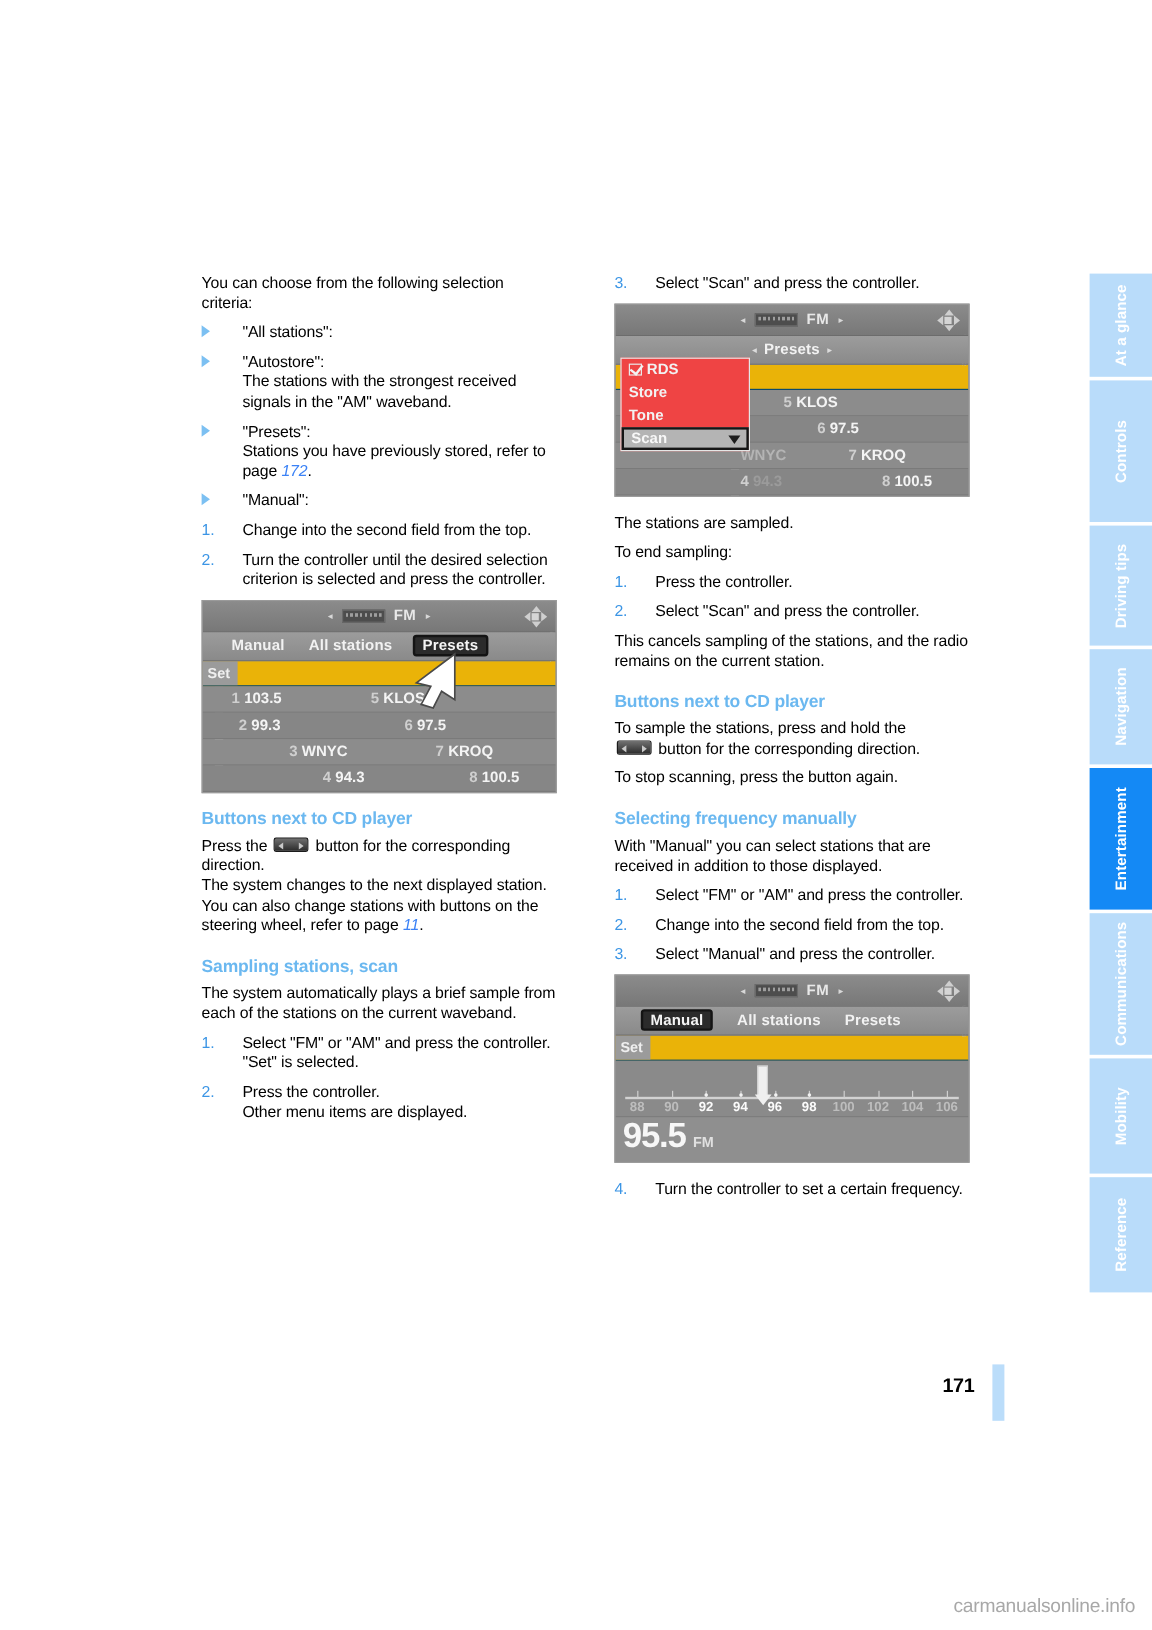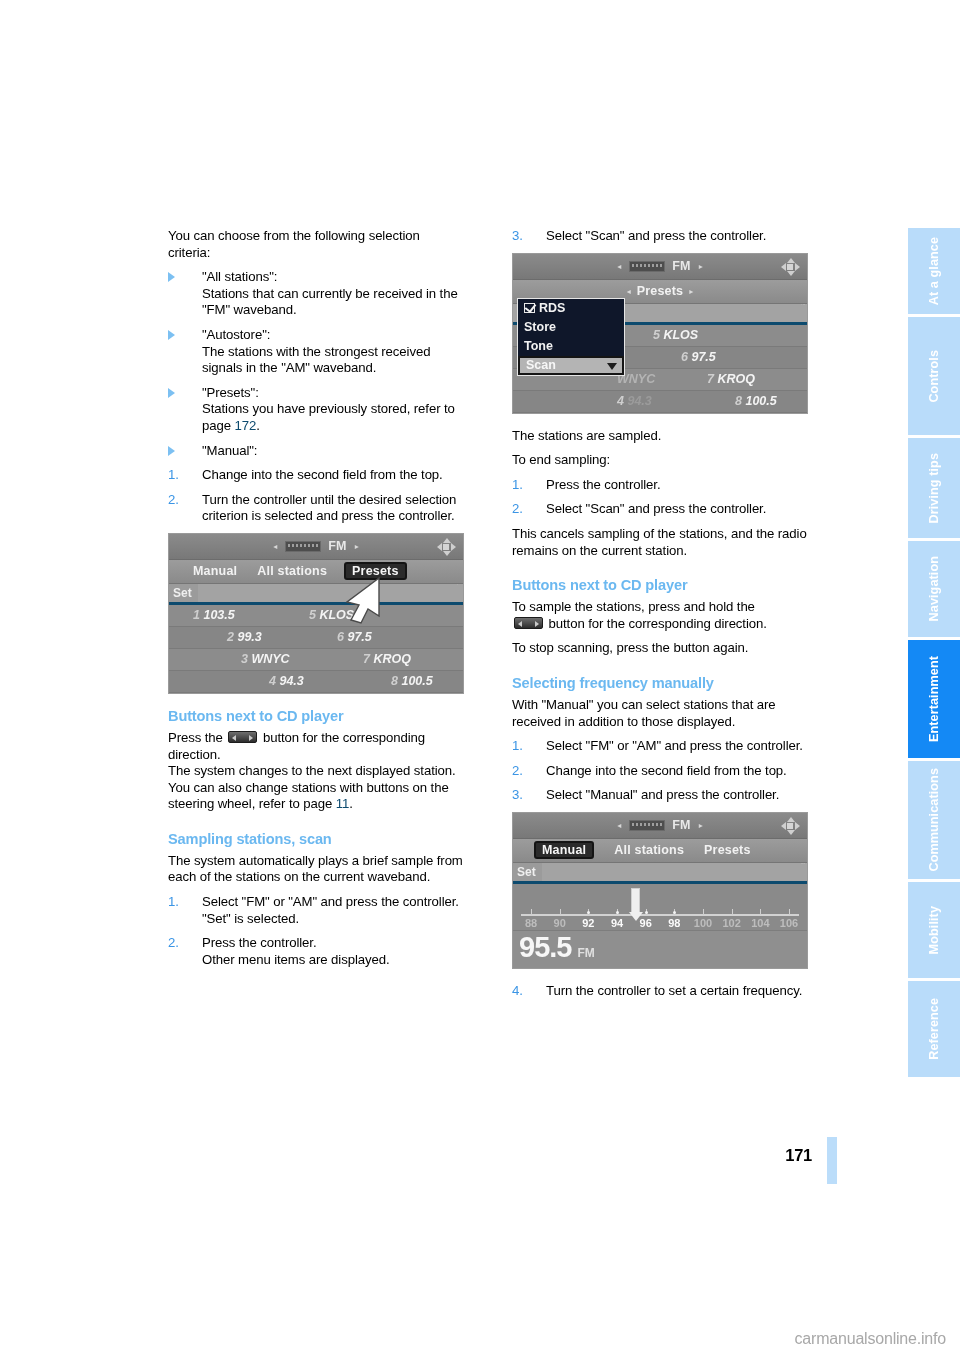--- a/index.html
+++ b/index.html
@@ -35,21 +35,21 @@
   }
   .p.tight { margin-bottom:0; }
   .h2 {
     font-size:14.6px;
     font-weight:bold;
     color:#6BB8F0;
     margin:18px 0 6px 0;
     letter-spacing:-0.15px;
   }
   .h2.first { margin-top:14px; }
-  .pageref { color:#0c4a6e; }
+  .pageref { color:#3b82f6;font-style:italic; }
 
   
   .li {
     position:relative;
     padding-left:34px;
     font-size:13.2px;
     line-height:16.6px;
     margin:0 0 8px 0;
     letter-spacing:-0.1px;
   }
@@ -169,23 +169,23 @@
     border-radius:3px;
     padding:0 6px;
     margin-left:-3px;
   }
   .shot-tabs.centered { justify-content:center; padding-left:0; }
   .shot-tabs.centered .tab { margin:0 6px; }
   .shot-tabs .carr { color:#dcdcdc; font-size:8px; }
 
   .shot-set {
     height:21px;
-    background:#a3a3a3;
+    background:#eab308;
     display:flex; align-items:center;
-    border-bottom:3px solid #0c4a6e;
+    border-bottom:1px solid #0c4a6e;
   }
   .shot-set span {
     color:#efefef; font-size:12px; font-weight:bold;
     padding-left:4px;
     background:#9b9b9b;
     height:100%;
     display:flex;align-items:center;
     padding-right:6px;
   }
 
@@ -195,39 +195,38 @@
     display:flex; align-items:center;
     position:relative;
     border-bottom:1px solid #7a7a7a;
     background:#868686;
   }
   .shot-row:nth-child(even){ background:#8c8c8c; }
   .shot-row .c1, .shot-row .c2 {
     position:absolute;
     color:#f4f4f4; font-size:12.5px; font-weight:bold;
     white-space:nowrap;
-    font-style:italic;
   }
   .shot-row .num { color:#cfcfcf; font-weight:bold; }
 
   .scrollbar {
     position:absolute; left:10px; top:0; width:7px; height:100%;
     background:#7b7b7b;
   }
   .scrollbar .thumb {
     position:absolute; left:0; top:2px; width:7px; height:86px;
     background:#e2e2e2;
   }
 
   
   .popup {
     position:absolute;
     left:4px; top:44px;
     width:108px;
-    background:#0f172a;
+    background:#ef4444;
     border:1px solid #e6e6e6;
     z-index:5;
   }
   .popup .it {
     height:19px;
     display:flex;align-items:center;
     color:#f2f2f2; font-size:12.5px; font-weight:bold;
     padding-left:6px;
   }
   .popup .it.sel {
@@ -360,21 +359,20 @@
 
   <div class="content">
 
     <div class="col col-left">
 
       <p class="p">You can choose from the following selection criteria:</p>
 
       <div class="li">
         <span class="mark tri"><i class="tri-glyph"></i></span>
         <span>"All stations":</span><br>
-        <span>Stations that can currently be received in the "FM" waveband.</span>
       </div>
 
       <div class="li">
         <span class="mark tri"><i class="tri-glyph"></i></span>
         <span>"Autostore":</span><br>
         <span>The stations with the strongest received signals in the "AM" waveband.</span>
       </div>
 
       <div class="li">
         <span class="mark tri"><i class="tri-glyph"></i></span>
@@ -427,21 +425,21 @@
         <div class="shot-rows">
           <div class="scrollbar">
               <div class="thumb"></div>
             </div>
 
           <div class="shot-row">
             <span class="c1" style="left:24px;"><span class="num">1</span> <span>103.5</span></span>
             <span class="c2" style="left:140px;"><span class="num">5</span> <span>KLOS</span></span>
           </div>
           <div class="shot-row">
-            <span class="c1" style="left:58px;"><span class="num">2</span> <span>99.3</span></span>
+            <span class="c1" style="left:30px;"><span class="num">2</span> <span>99.3</span></span>
             <span class="c2" style="left:168px;"><span class="num">6</span> <span>97.5</span></span>
           </div>
           <div class="shot-row">
             <span class="c1" style="left:72px;"><span class="num">3</span> <span>WNYC</span></span>
             <span class="c2" style="left:194px;"><span class="num">7</span> <span>KROQ</span></span>
           </div>
           <div class="shot-row">
             <span class="c1" style="left:100px;"><span class="num">4</span> <span>94.3</span></span>
             <span class="c2" style="left:222px;"><span class="num">8</span> <span>100.5</span></span>
           </div>

